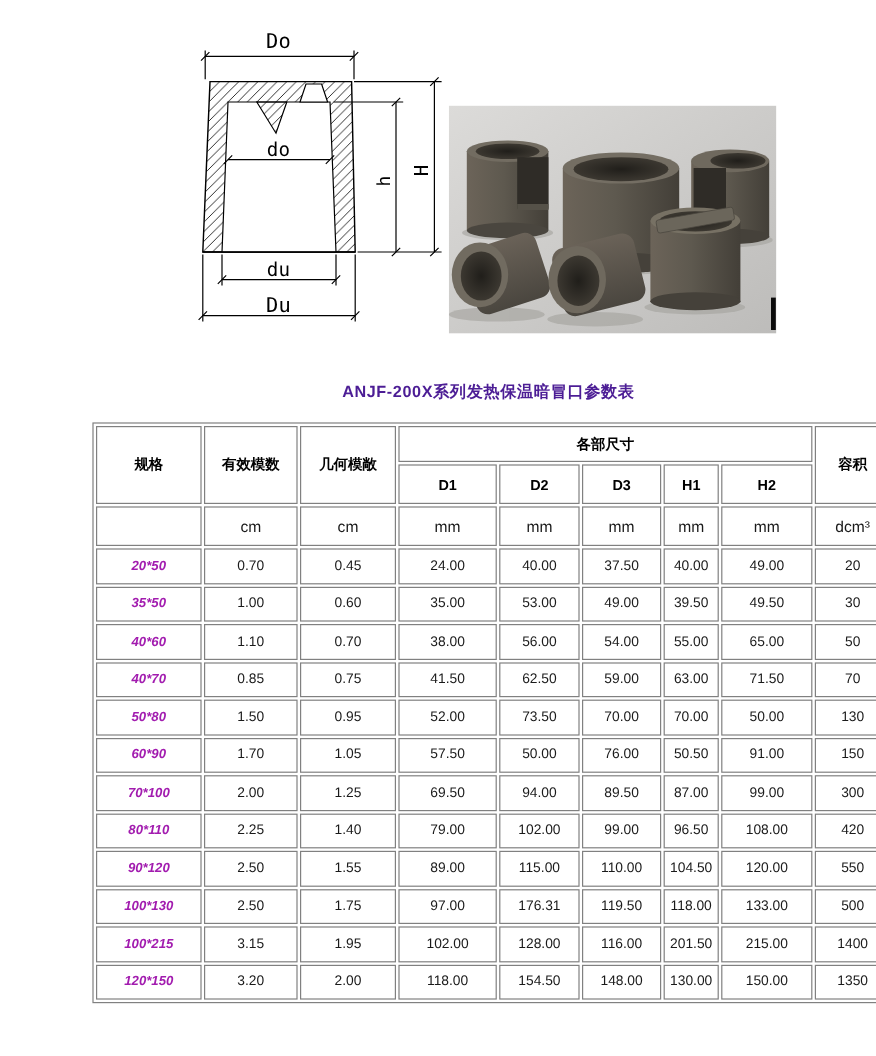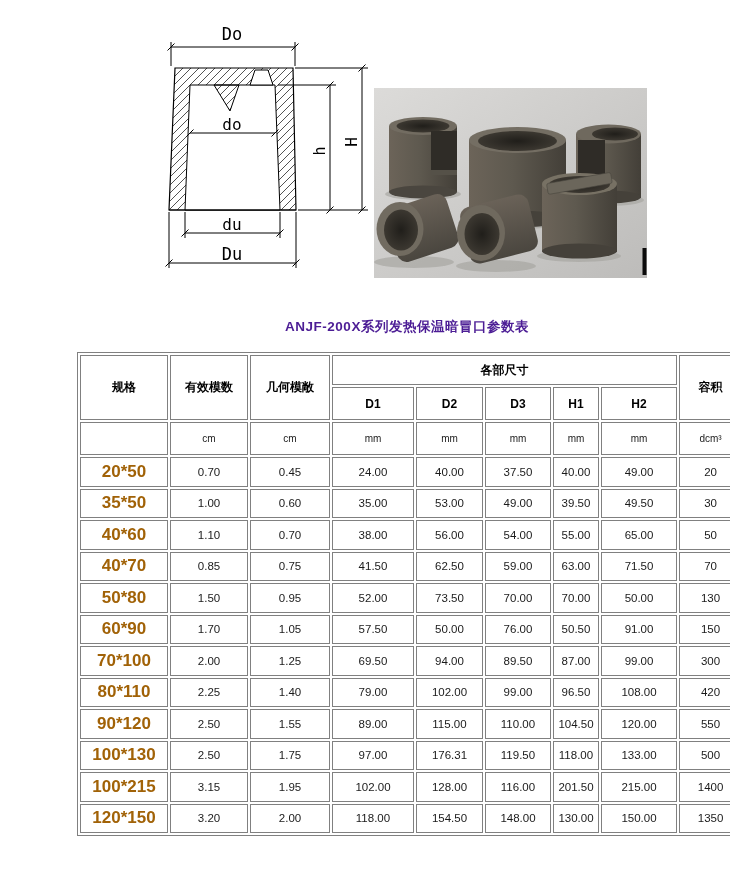--- a/index.html
+++ b/index.html
@@ -10,23 +10,23 @@
   .photo{position:absolute;left:337px;top:88px;}
   .doc-title{text-align:center;font-size:13.5px;font-weight:bold;letter-spacing:.5px;
              margin:20px 0 16px 10px;color:#4c1d95;}
   table.params{border-collapse:separate;border-spacing:2px;table-layout:fixed;
                width:650px;margin-left:40px;border:1px solid #808080;background:#fff;}
   table.params th,table.params td{border:1px solid #808080;text-align:center;
                vertical-align:middle;padding:0;overflow:hidden;white-space:nowrap;}
   table.params th{font-size:12px;font-weight:bold;color:#000;}
   tr.hrow1 th{height:28px;}
   tr.hrow2 th{height:31px;}
-  tr.units td{height:31px;font-size:10px;color:#1a1a1a;font-weight:normal;}
+  tr.units td{height:31px;font-size:13px;color:#1a1a1a;font-weight:normal;}
   tbody td{height:27.5px;font-size:11.5px;color:#1a1a1a;}
-  tbody td.spec{font-weight:bold;font-size:17px;color:#a16207;}
+  tbody td.spec{font-weight:bold;font-size:11px;color:#a21caf;font-style:italic;}
   svg text{fill:#000;}
   .cadtext{font-family:"DejaVu Sans Mono","Liberation Mono",monospace;font-weight:normal;}
 </style>
 </head>
 <body>
 
 <div class="page">
 
   <div class="top">
 

